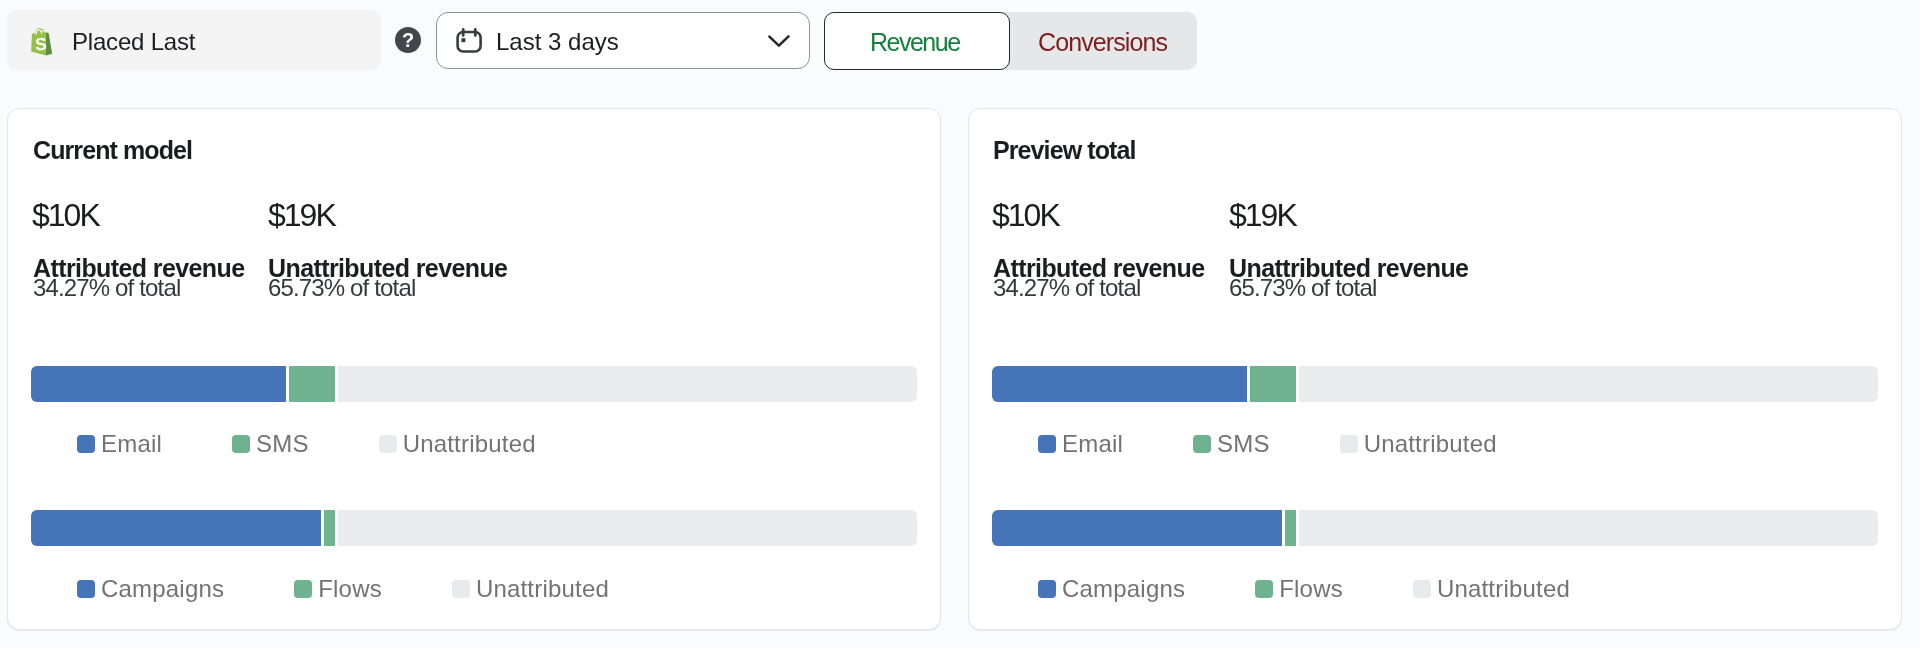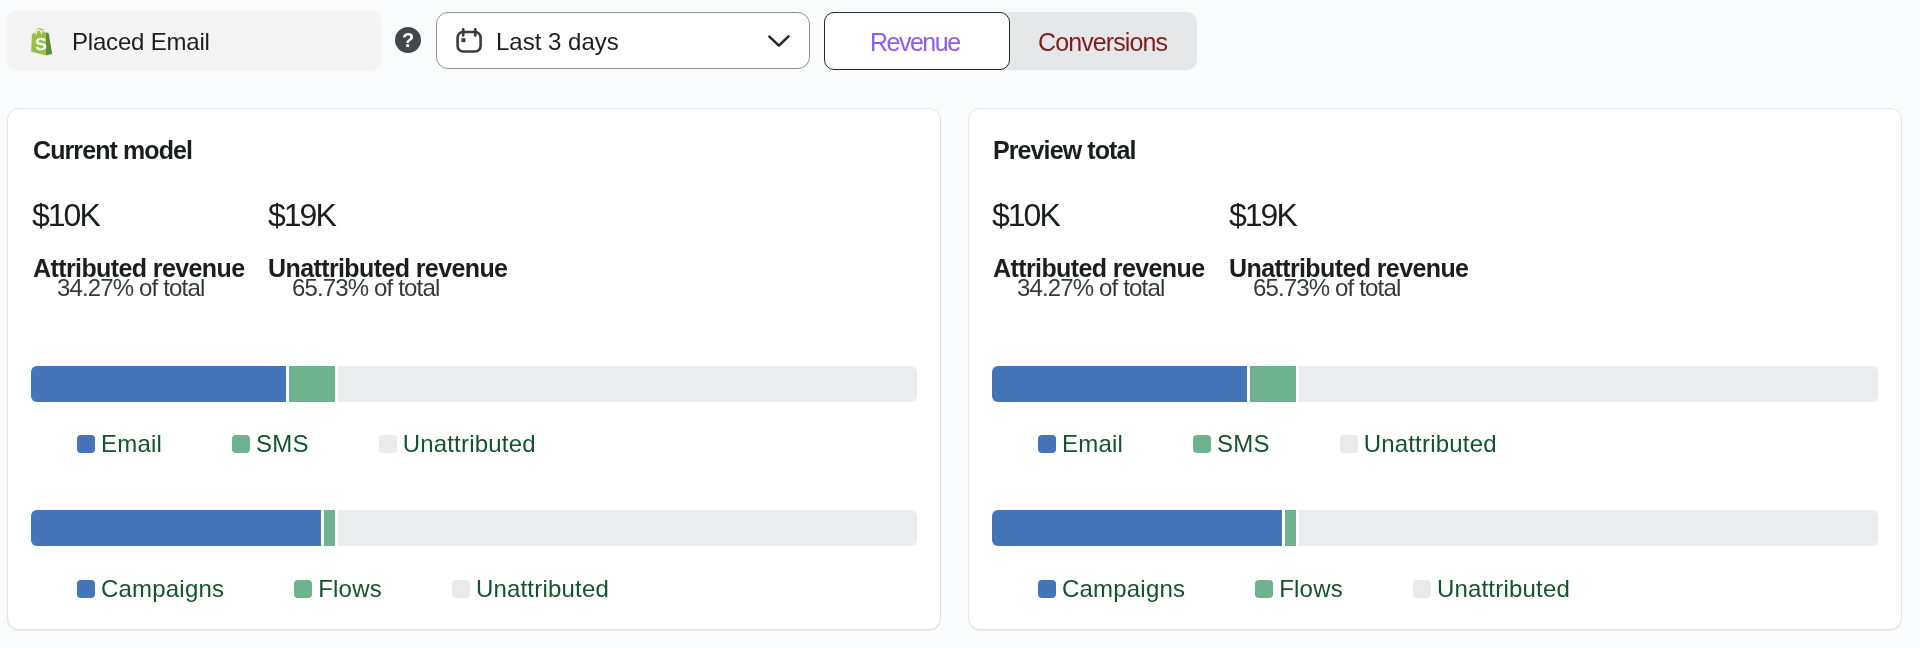--- a/index.html
+++ b/index.html
@@ -33,64 +33,64 @@
   }
   .dd-text { left:496px; top:30px; font-size:24px; letter-spacing:0px; line-height:24px; color:#1b1d1f; }
   .seg-group {
     left:824px; top:12px; width:373px; height:58px;
     background:#e6e7e9; border-radius:10px;
   }
   .seg-active {
     left:824px; top:12px; width:186px; height:58px;
     background:#fff; border:1.5px solid #26282c; border-radius:10px;
   }
-  .seg-t1 { left:870px; top:30px; font-size:25px; letter-spacing:-1.5px; line-height:25px; color:#8b5cf6; font-weight:400; }
+  .seg-t1 { left:870px; top:30px; font-size:25px; letter-spacing:-1.5px; line-height:25px; color:#15803d; font-weight:400; }
   .seg-t2 { left:1038px; top:30px; font-size:25px; letter-spacing:-0.9px; line-height:25px; color:#7f1d1d; }
 
   
   .card {
     top:108px; width:934px; height:522px;
     background:#fff; border:1px solid #e3e5e8; border-radius:12px; box-shadow:0 1px 0 rgba(0,0,0,0.07);
   }
   .card1 { left:7px; }
   .card2 { left:968px; }
 
   .ct { font-size:25px; font-weight:700; letter-spacing:-0.9px; line-height:25px; top:138px;text-align:center; }
   .big { font-size:32px; font-weight:400; letter-spacing:-2px; line-height:32px; top:199px; }
   .sub { font-size:25px; font-weight:700; letter-spacing:-0.6px; line-height:25px; top:256px; }
-  .pct { font-size:24px; font-weight:400; letter-spacing:-0.85px; line-height:24px; top:276px; color:#36393c;margin-left:24px; }
+  .pct { font-size:24px; font-weight:400; letter-spacing:-0.85px; line-height:24px; top:276px; color:#36393c; }
 
   .bar {
     width:886px; height:36px; border-radius:6px; overflow:hidden;
     display:flex; background:#ebecee;
   }
   .bseg { height:36px; }
   .bblue { background:#4674b9; }
   .bgreen { background:#6eb290; }
   .bgap { background:#ffffff; width:3px; }
 
   .legend { display:flex; gap:24px; align-items:center; height:22px; }
-  .litem { display:flex; align-items:center; gap:6px; font-size:24px; letter-spacing:0.2px; color:#14532d; line-height:24px;padding-left:46px; }
+  .litem { display:flex; align-items:center; gap:6px; font-size:24px; letter-spacing:0.2px; color:#737373; line-height:24px;padding-left:46px; }
   .sq { width:18px; height:18px; border-radius:4px; flex:0 0 auto; }
   .sq-b { background:#4674b9; }
   .sq-g { background:#6eb290; }
   .sq-u { background:#e9eaeb; }
 </style>
 </head>
 <body>
 
   <div class="abs pill"></div>
   <svg class="abs" style="left:30px; top:26px;" width="24" height="30" viewBox="0 0 24 30">
     <path d="M15.4,6.2 L18.6,6.9 L22.2,27.8 L16.0,29.6 Z" fill="#5e8e3e"></path>
     <path d="M1.9,7.9 C3.0,7.5 4.4,7.2 5.3,7.1 C5.8,3.6 7.4,1.9 9.2,1.9 C10.2,1.9 11.0,2.5 11.6,3.5 C12.1,2.9 12.7,2.6 13.3,2.8 C14.5,3.2 15.2,4.6 15.4,6.2 L16.0,29.6 L1.2,25.6 Z" fill="#95bf47"></path>
     <path d="M6.1,8.8 C6.4,5.4 7.5,3.5 8.9,3.6 C9.9,3.7 10.7,4.8 11.1,6.4" fill="none" stroke="#fff" stroke-width="1.1"></path>
     <path d="M11.5,7.8 C11.8,5.2 12.6,3.9 13.6,4.1 C14.4,4.3 15.0,5.3 15.2,6.4" fill="none" stroke="#fff" stroke-width="1.1"></path>
     <text x="5.1" y="24.2" font-family="Liberation Sans" font-weight="700" font-size="17.5" fill="#fff" transform="rotate(-4 10 17.5)">S</text>
   </svg>
-  <div class="abs pill-text">Placed Email</div>
+  <div class="abs pill-text">Placed Last</div>
   <div class="abs qcircle">?</div>
   <div class="abs dropdown"></div>
   <svg class="abs" style="left:455px; top:26px;" width="28" height="28" viewBox="0 0 28 28">
     <rect x="2.6" y="6" width="23" height="19.5" rx="5.5" fill="none" stroke="#3a3d40" stroke-width="2.6"></rect>
     <line x1="8.2" y1="3.4" x2="8.2" y2="9.4" stroke="#3a3d40" stroke-width="2.7" stroke-linecap="round"></line>
     <line x1="20.3" y1="3.4" x2="20.3" y2="9.4" stroke="#3a3d40" stroke-width="2.7" stroke-linecap="round"></line>
     <rect x="6.4" y="12.2" width="4" height="4" fill="#3a3d40"></rect>
   </svg>
   <div class="abs dd-text">Last 3 days</div>
   <svg class="abs" style="left:767px; top:34px;" width="24" height="14" viewBox="0 0 24 14">

